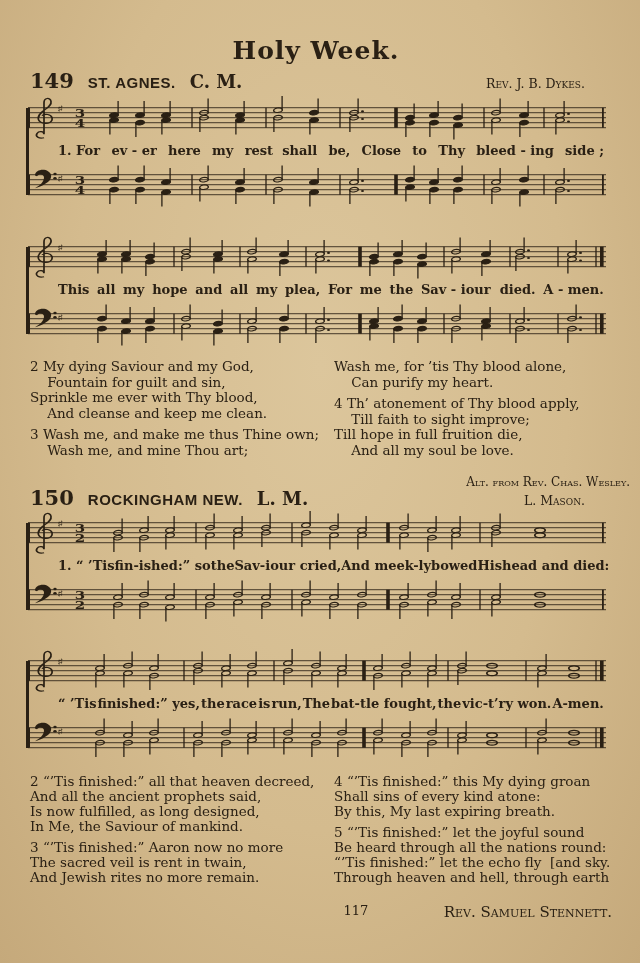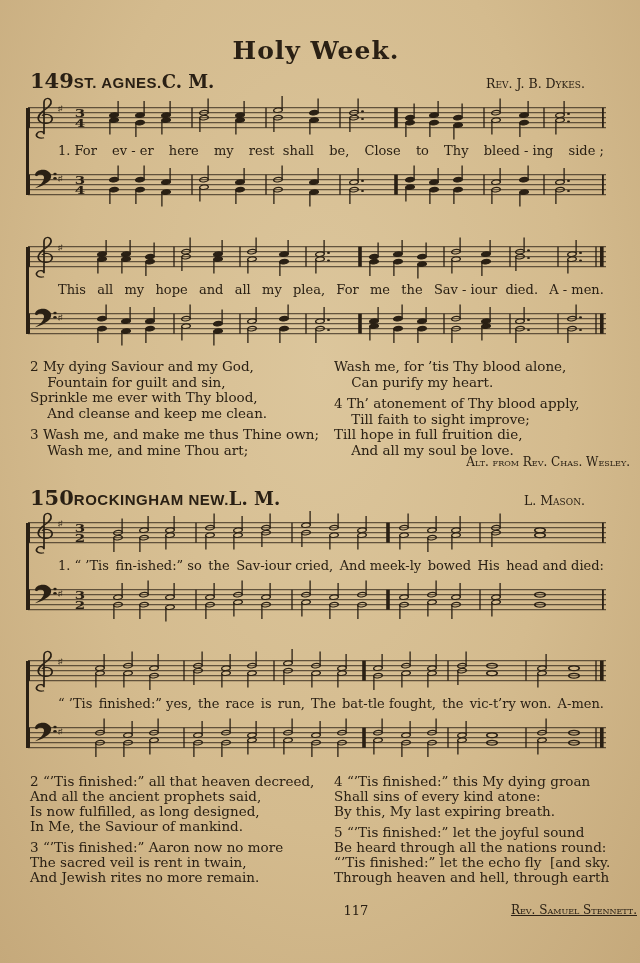--- a/index.html
+++ b/index.html
@@ -4,41 +4,41 @@
 <style>
   html,body{margin:0;padding:0;}
   #page{
     position:relative;width:640px;height:963px;overflow:hidden;
     background:radial-gradient(ellipse at 50% 38%, #dcc69c 0%, #d4bb8e 55%, #c5a97b 100%);
     font-family:"DejaVu Serif",serif;color:#2a2014;
     --ink:#2a2014;
   }
   .ptitle{position:absolute;top:36px;left:0;right:8px;text-align:center;
     font-weight:bold;font-size:25px;letter-spacing:1px;}
-  .hymnhead{position:absolute;left:30px;right:55px;display:flex;align-items:baseline;}
+  .hymnhead{position:absolute;left:30px;right:55px;display:flex;align-items:baseline;gap:14px;}
   .hnum{font-weight:bold;font-size:21px;}
   .htune{font-family:"Liberation Sans",sans-serif;font-weight:bold;font-size:15px;letter-spacing:.5px;}
   .hmeter{font-weight:bold;font-size:18px;}
   .hcomp{margin-left:auto;font-size:12.5px;}
   .sc{font-variant:small-caps;}
   .system{position:absolute;left:24px;width:588px;}
   .system::before{content:"";position:absolute;left:2px;top:16px;bottom:14px;width:2.5px;background:var(--ink);}
   .staff{display:block;width:586px;height:50px;}
   .lyricrow{display:flex;justify-content:space-between;align-items:baseline;
     padding:0 8px 0 34px;height:15px;margin:1px 0;
-    font-weight:normal;font-size:13px;line-height:15px;}
+    font-weight:bold;font-size:13px;line-height:15px;}
   .lyricrow span{white-space:pre;}
   .verses{position:absolute;left:0;width:640px;font-size:13.5px;line-height:15.5px;}
   .vcol{position:absolute;top:0;}
   .vline{white-space:pre;}
   .vgap{height:6px;}
   .attr{position:absolute;left:334px;width:296px;text-align:right;font-size:12px;}
   .footer{position:absolute;left:0;width:640px;top:903px;height:18px;font-size:13px;margin-left:36px;}
   .pnum{position:absolute;left:0;right:0;text-align:center;}
-  .fauthor{position:absolute;right:39px;font-size:12px;text-decoration:underline;}
+  .fauthor{position:absolute;right:64px;font-size:15px;}
 </style>
 </head>
 <body>
 
 <div id="page">
 
   <div class="ptitle">Holy Week.</div>
 
   <div class="hymnhead" style="top:68px">
     <span class="hnum">149</span>
@@ -425,21 +425,21 @@
       </div>
     <div class="vcol" style="left:334px;width:296px">
         <div class="vline">Wash me, for ’tis Thy blood alone,</div>
         <div class="vline">    Can purify my heart.</div>
         <div class="vgap"></div>
         <div class="vline">4 Th’ atonement of Thy blood apply,</div>
         <div class="vline">    Till faith to sight improve;</div>
         <div class="vline">Till hope in full fruition die,</div>
         <div class="vline">    And all my soul be love.</div>
       </div>
-    <div class="attr sc" style="top:96px">Alt. from Rev. Chas. Wesley.</div>
+    <div class="attr sc" style="top:116px">Alt. from Rev. Chas. Wesley.</div>
   </div>
 
   <div class="hymnhead" style="top:485px">
     <span class="hnum">150</span>
     <span class="htune">ROCKINGHAM NEW.</span>
     <span class="hmeter">L. M.</span>
     <span class="hcomp sc">L. Mason.</span>
   </div>
 
   <div class="system" style="top:507px">

